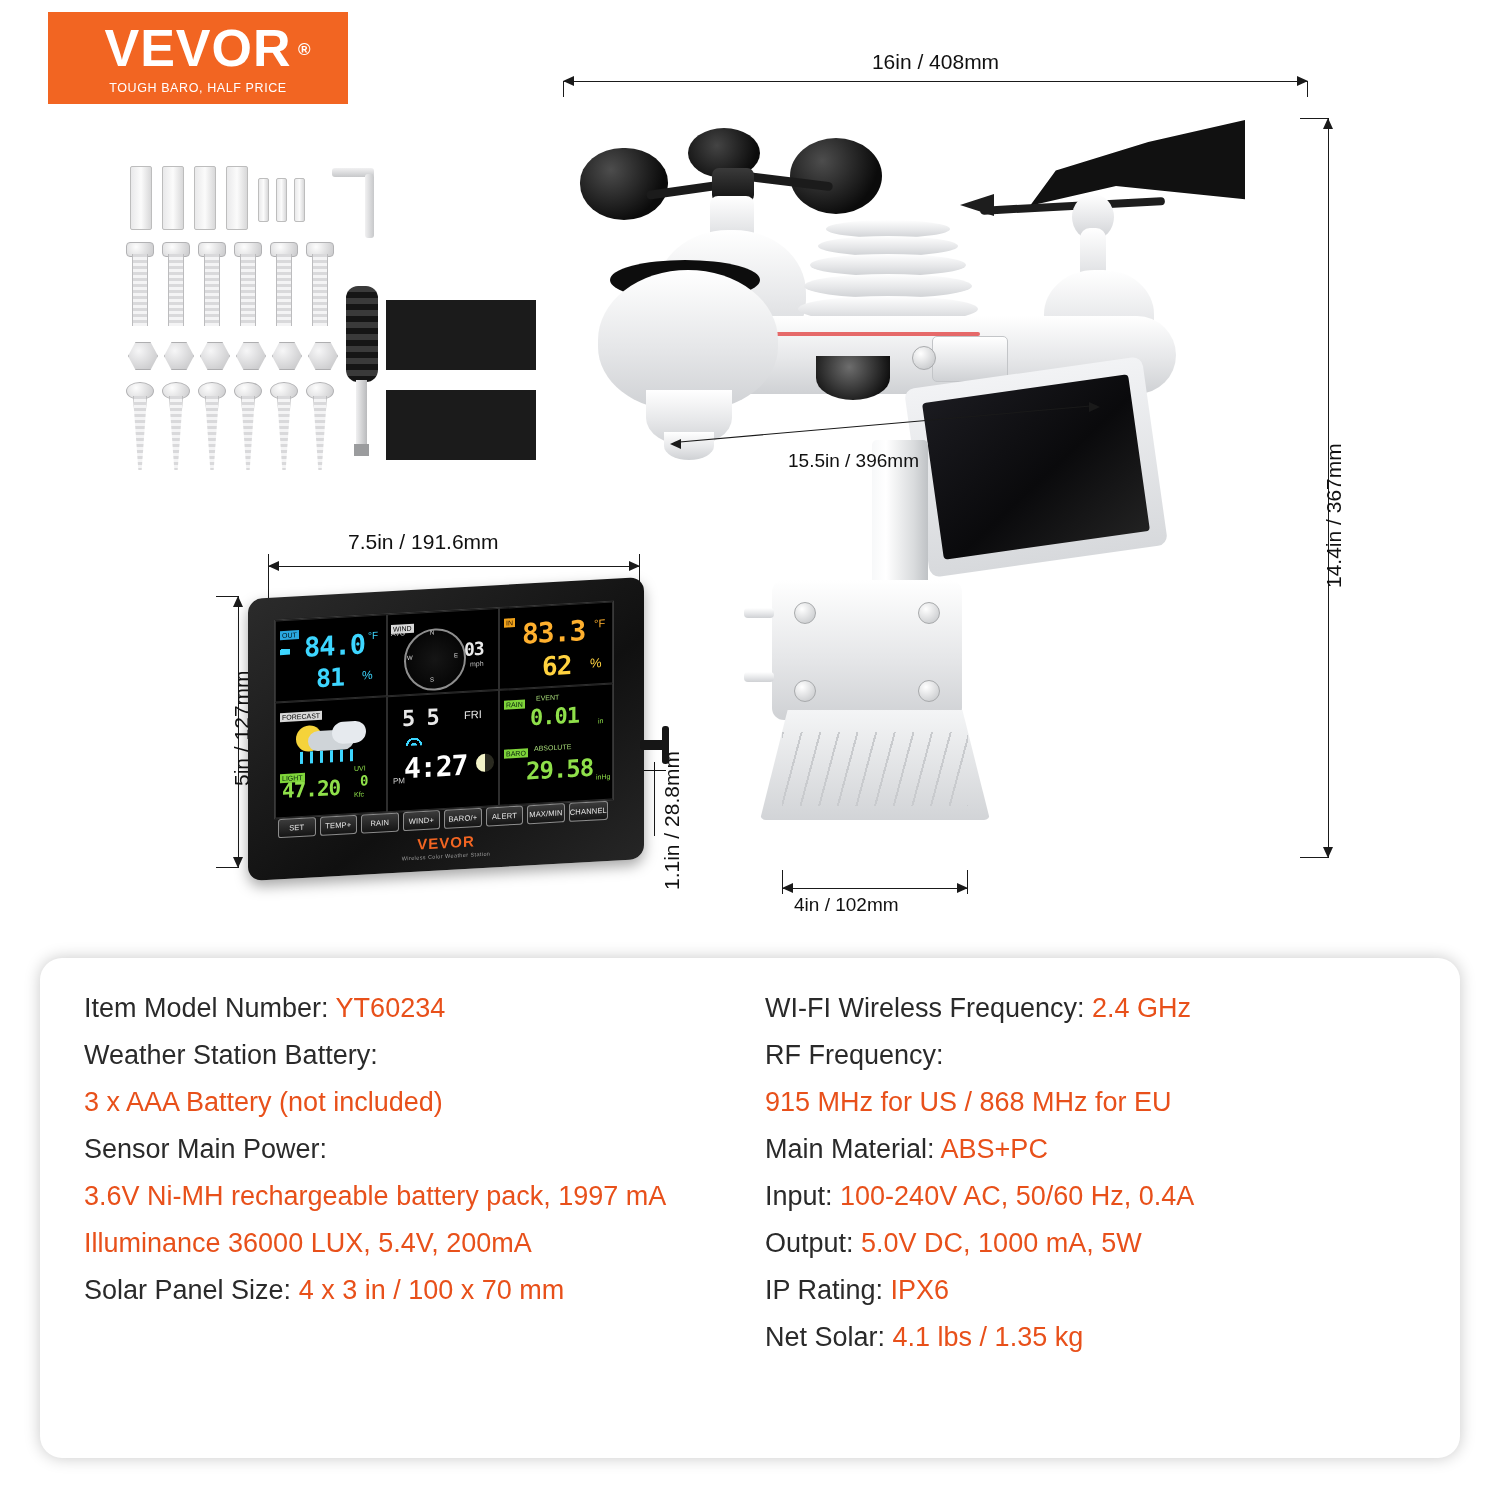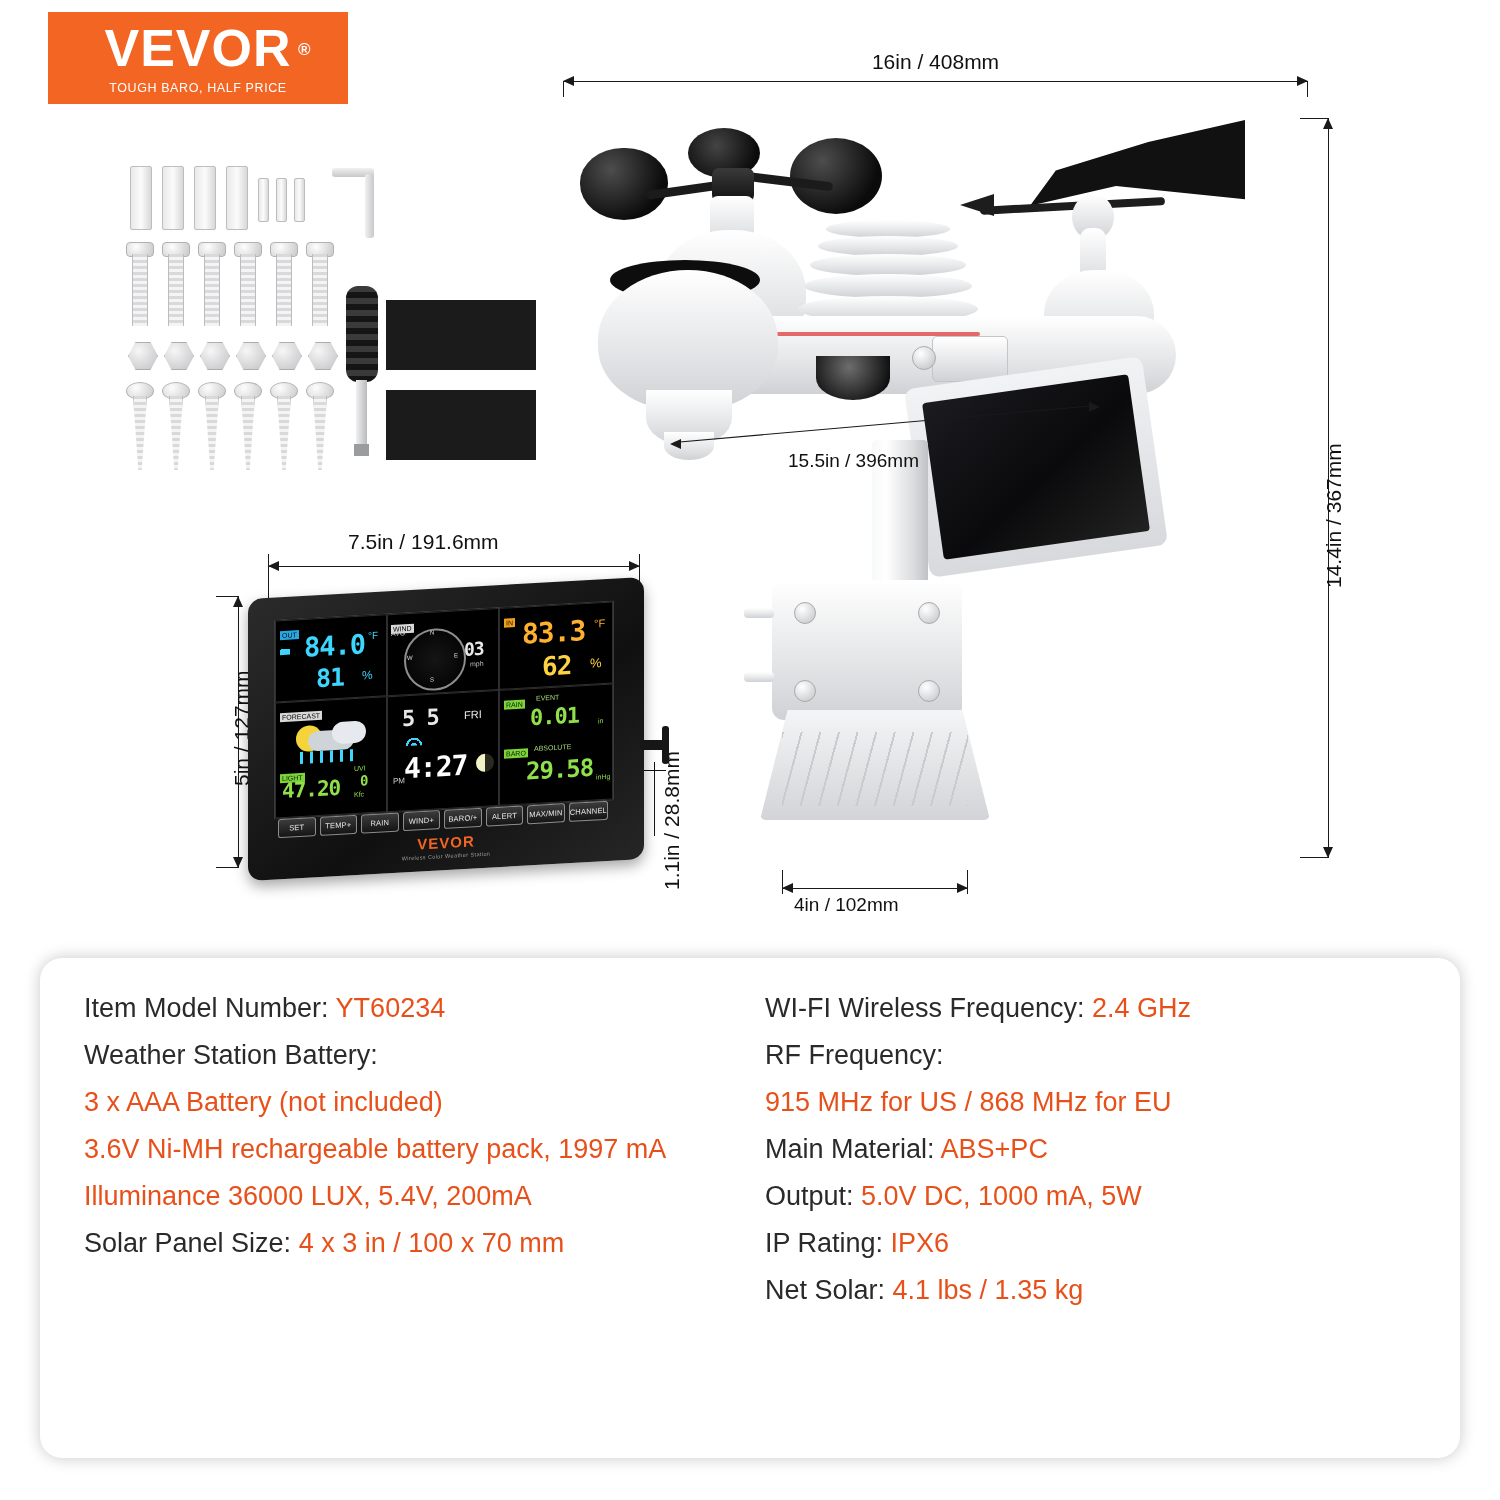--- a/index.html
+++ b/index.html
@@ -361,27 +361,29 @@
   <div class="abs" style="left:392px;top:152px;width:26px;height:10px;background:#161616;border-radius:3px;"></div>
   <div class="abs" style="left:414px;top:138px;width:7px;height:38px;background:#161616;border-radius:3px;"></div>
 </div>
 
 <div class="abs" id="specs">
   <div class="spec-cols">
     <div class="spec-col">
       <div class="spec-line"><span>Item Model Number: </span><span class="spec-val">YT60234</span></div>
       <div class="spec-line"><span>Weather Station Battery:</span><span class="spec-val"></span></div>
       <div class="spec-line"><span></span><span class="spec-val">3 x AAA Battery (not included)</span></div>
+      <div class="spec-line"><span>Sensor Main Power:</span><span class="spec-val"></span></div>
       <div class="spec-line"><span></span><span class="spec-val">3.6V Ni-MH rechargeable battery pack, 1997 mA</span></div>
       <div class="spec-line"><span></span><span class="spec-val">Illuminance 36000 LUX, 5.4V, 200mA</span></div>
       <div class="spec-line"><span>Solar Panel Size: </span><span class="spec-val">4 x 3 in / 100 x 70 mm</span></div>
     </div>
     <div class="spec-col">
       <div class="spec-line"><span>WI-FI Wireless Frequency: </span><span class="spec-val">2.4 GHz</span></div>
       <div class="spec-line"><span>RF Frequency:</span><span class="spec-val"></span></div>
       <div class="spec-line"><span></span><span class="spec-val">915 MHz for US / 868 MHz for EU</span></div>
       <div class="spec-line"><span>Main Material: </span><span class="spec-val">ABS+PC</span></div>
+      <div class="spec-line"><span>Input: </span><span class="spec-val">100-240V AC, 50/60 Hz, 0.4A</span></div>
       <div class="spec-line"><span>Output: </span><span class="spec-val">5.0V DC, 1000 mA, 5W</span></div>
       <div class="spec-line"><span>IP Rating: </span><span class="spec-val">IPX6</span></div>
       <div class="spec-line"><span>Net Solar: </span><span class="spec-val">4.1 lbs / 1.35 kg</span></div>
     </div>
   </div>
 </div>
 
 </body></html>

